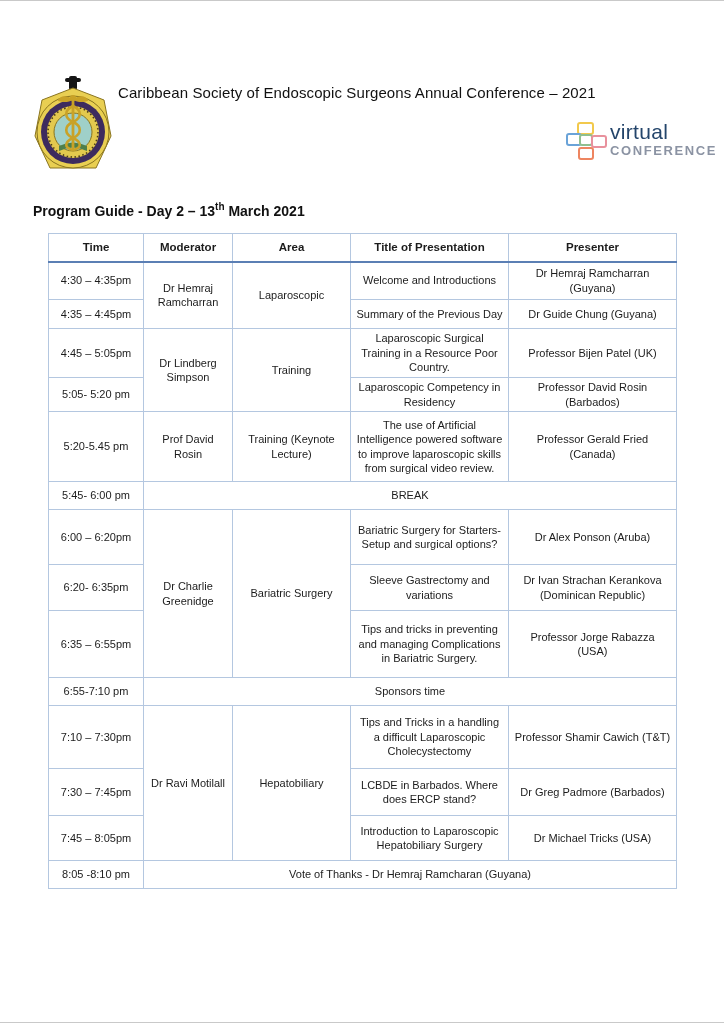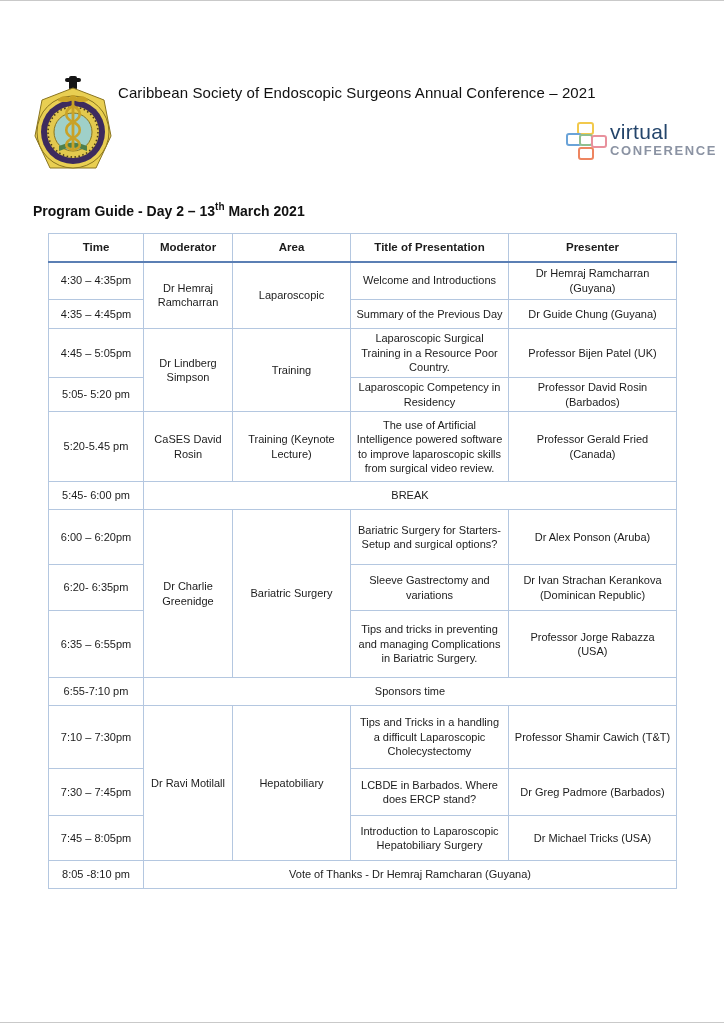--- a/index.html
+++ b/index.html
@@ -153,21 +153,21 @@
       <td>Laparoscopic Surgical Training in a Resource Poor Country.</td>
       <td>Professor Bijen Patel (UK)</td>
     </tr>
     <tr class="h34">
       <td class="t-time">5:05- 5:20 pm</td>
       <td>Laparoscopic Competency in Residency</td>
       <td>Professor David Rosin (Barbados)</td>
     </tr>
     <tr class="h70">
       <td class="t-time">5:20-5.45 pm</td>
-      <td>CaSES David Rosin</td>
+      <td>Prof David Rosin</td>
       <td>Training (Keynote Lecture)</td>
       <td>The use of Artificial Intelligence powered software to improve laparoscopic skills from surgical video review.</td>
       <td>Professor Gerald Fried (Canada)</td>
     </tr>
     <tr class="h28">
       <td class="t-time">5:45- 6:00 pm</td>
       <td colspan="4" class="t-span">BREAK</td>
     </tr>
     <tr class="h55">
       <td class="t-time">6:00 – 6:20pm</td>

